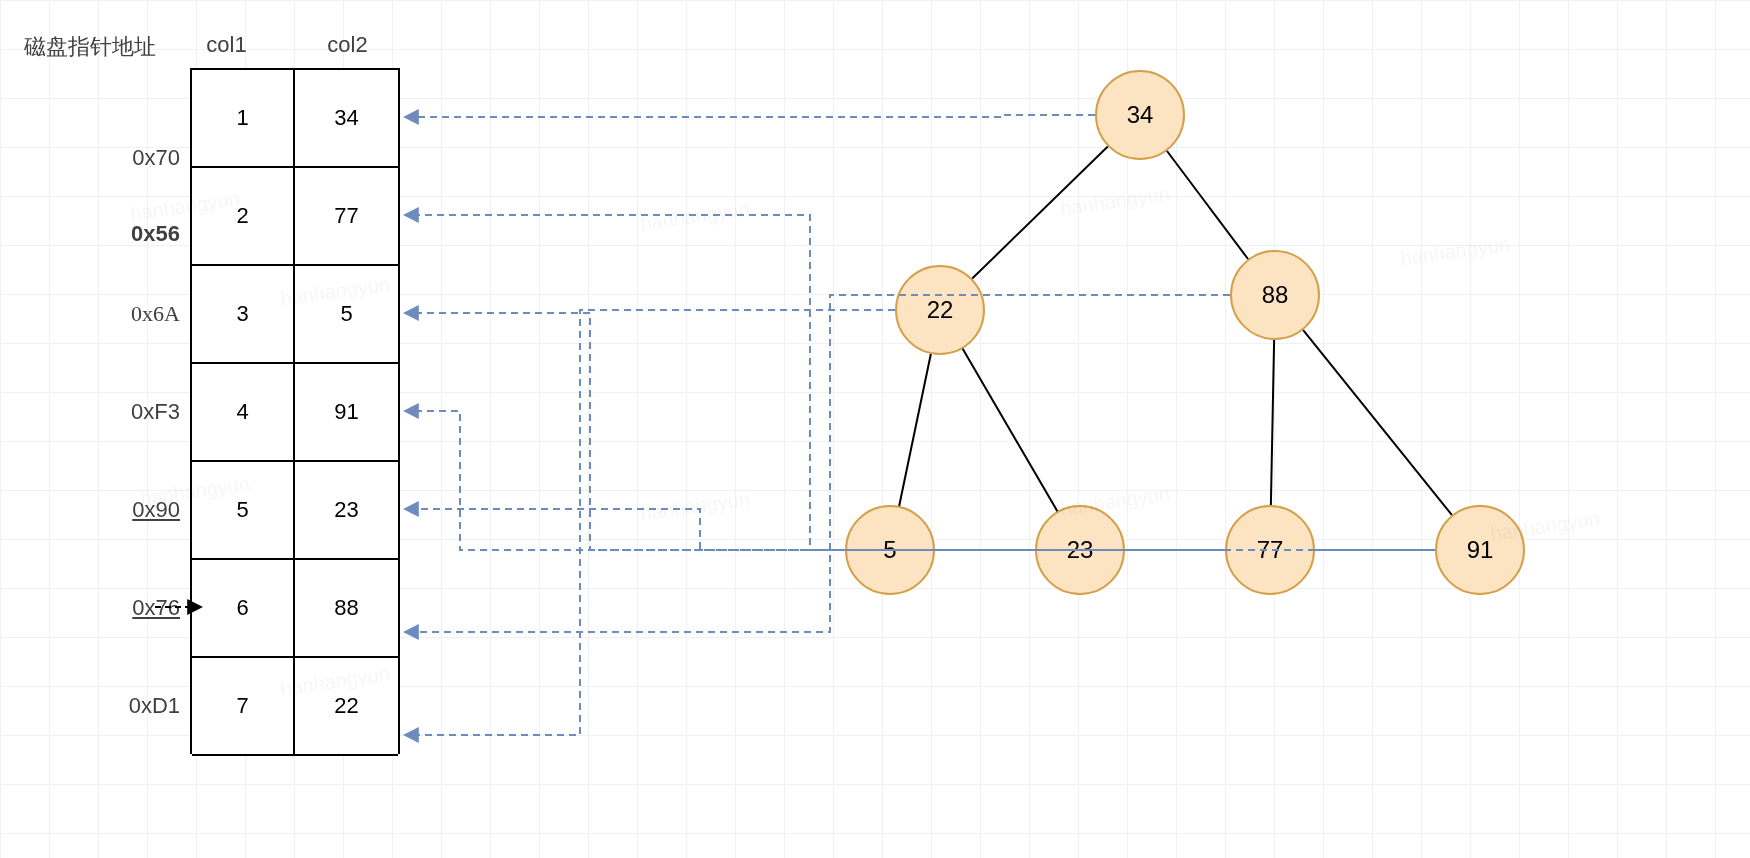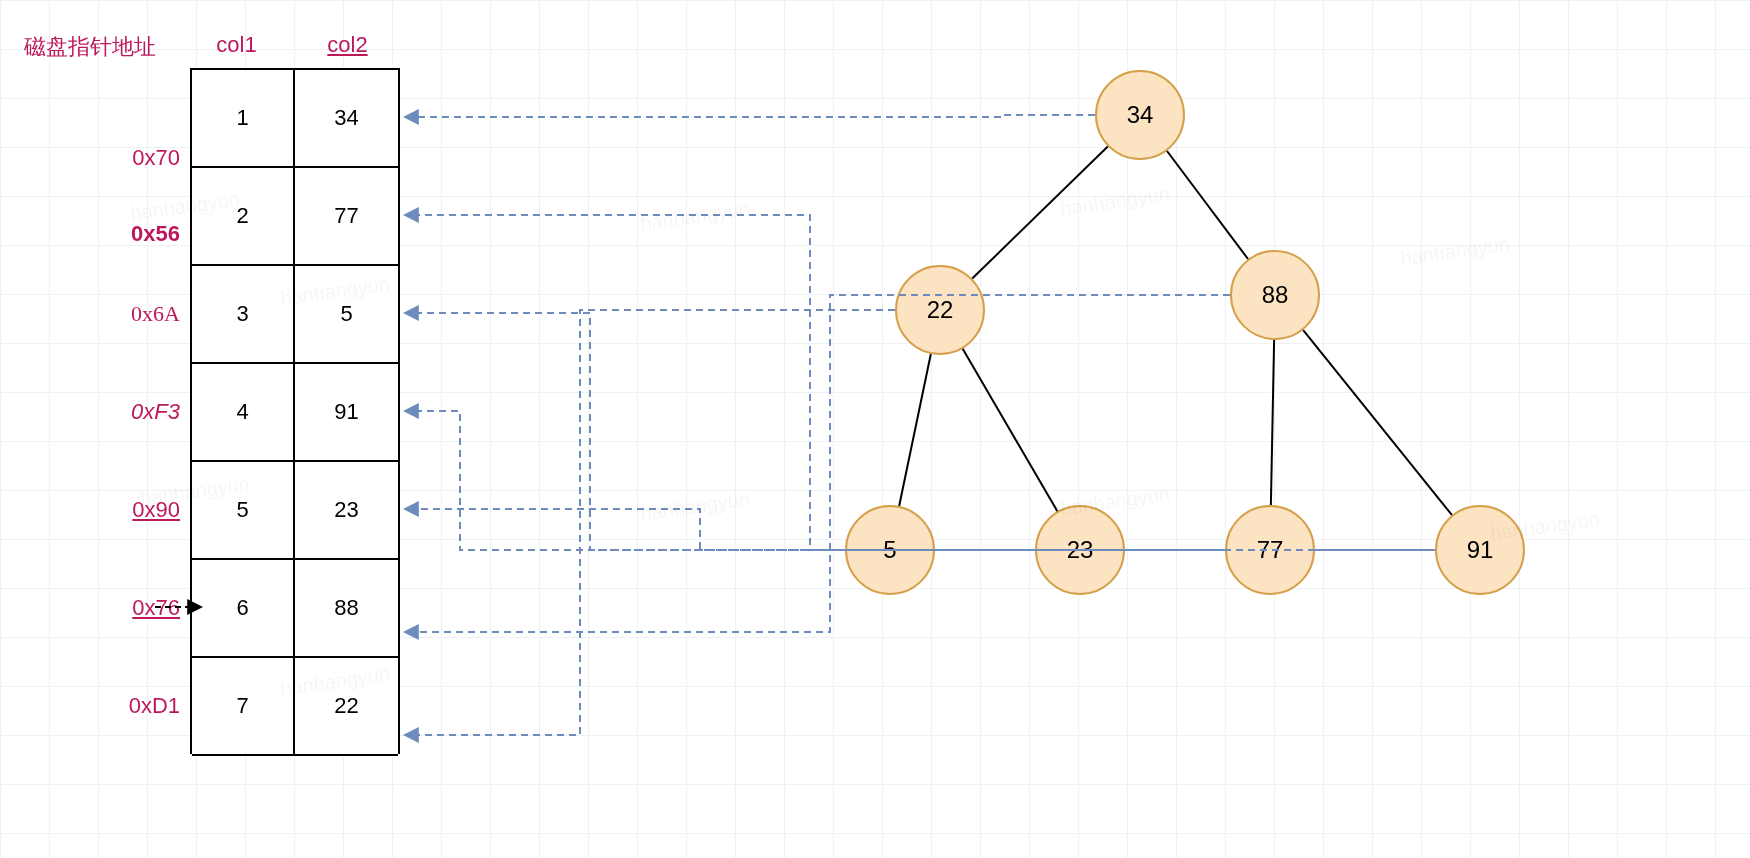--- a/index.html
+++ b/index.html
@@ -22,21 +22,21 @@
     z-index: 0;
   }
   .content {
     position: absolute;
     inset: 0;
     z-index: 1;
   }
   .header-label, .addr-label, .table-cell, .node-label {
     position: absolute;
     font-size: 22px;
-    color: #be185d;
+    color: #404040;
   }
   .header-label {
     top: 32px;
     text-align: center;
   }
   .addr-label {
     text-align: right;
     width: 120px;
     left: 60px;
   }
@@ -95,22 +95,22 @@
     transform: rotate(-8deg);
     pointer-events: none;
   }
 </style>
 </head>
 <body>
 
 <div class="grid-bg"></div>
 <div class="content" id="content">
     <div class="header-label" style="left: 5px; width: 170px;">磁盘指针地址</div>
-    <div class="header-label" style="left: 189px; width: 95px;">col1</div>
-    <div class="header-label" style="left: 300px; width: 95px; text-decoration: underline;">col2</div>
+    <div class="header-label" style="left: 179px; width: 95px;">col1</div>
+    <div class="header-label" style="left: 300px; width: 95px;">col2</div>
     <div class="table-box">
       <div class="table-row">
         <div>1</div>
         <div>34</div>
       </div>
       <div class="table-row">
         <div>2</div>
         <div>77</div>
       </div>
       <div class="table-row">
@@ -130,21 +130,21 @@
         <div>88</div>
       </div>
       <div class="table-row">
         <div>7</div>
         <div>22</div>
       </div>
     </div>
     <div class="addr-label" style="top: 105px; margin-top: 40px;">0x70</div>
     <div class="addr-label" style="top: 221px; font-weight: bold;">0x56</div>
     <div class="addr-label" style="top: 301px; font-family: Liberation Serif, serif;">0x6A</div>
-    <div class="addr-label" style="top: 399px; font-style: italic;">0xF3</div>
+    <div class="addr-label" style="top: 399px;">0xF3</div>
     <div class="addr-label" style="top: 497px; text-decoration: underline;">0x90</div>
     <div class="addr-label" style="top: 595px; text-decoration: underline;">0x76</div>
     <div class="addr-label" style="top: 693px;">0xD1</div>
     <div class="node" style="left: 1095px; top: 70px;">34</div>
     <div class="node" style="left: 895px; top: 265px;">22</div>
     <div class="node" style="left: 1230px; top: 250px;">88</div>
     <div class="node" style="left: 845px; top: 505px;">5</div>
     <div class="node" style="left: 1035px; top: 505px;">23</div>
     <div class="node" style="left: 1225px; top: 505px;">77</div>
     <div class="node" style="left: 1435px; top: 505px;">91</div>

